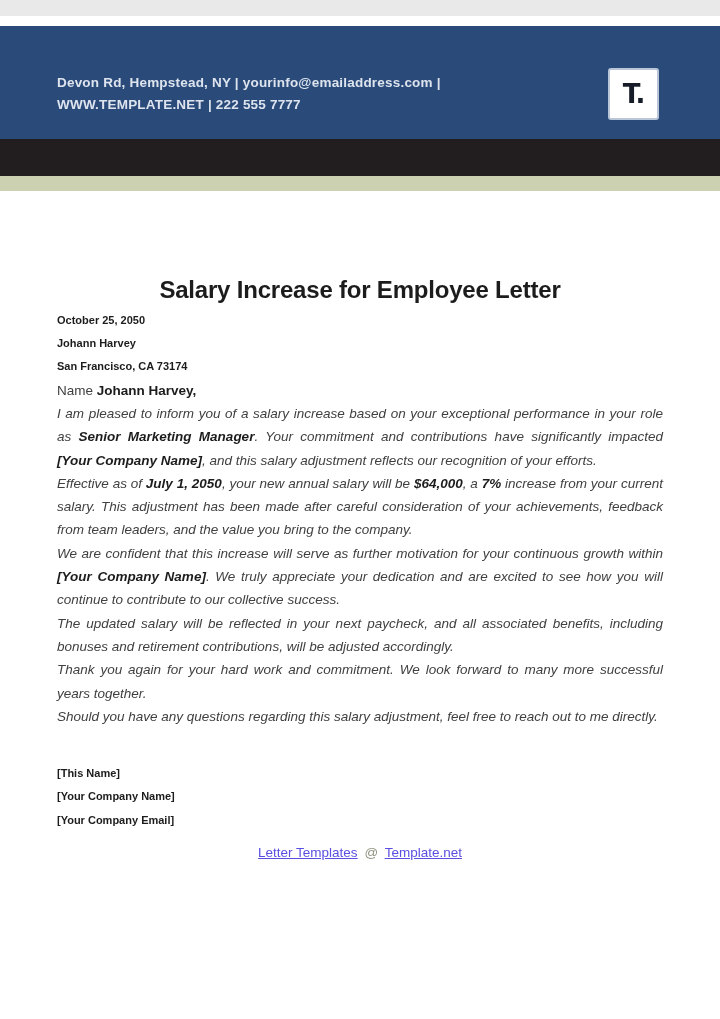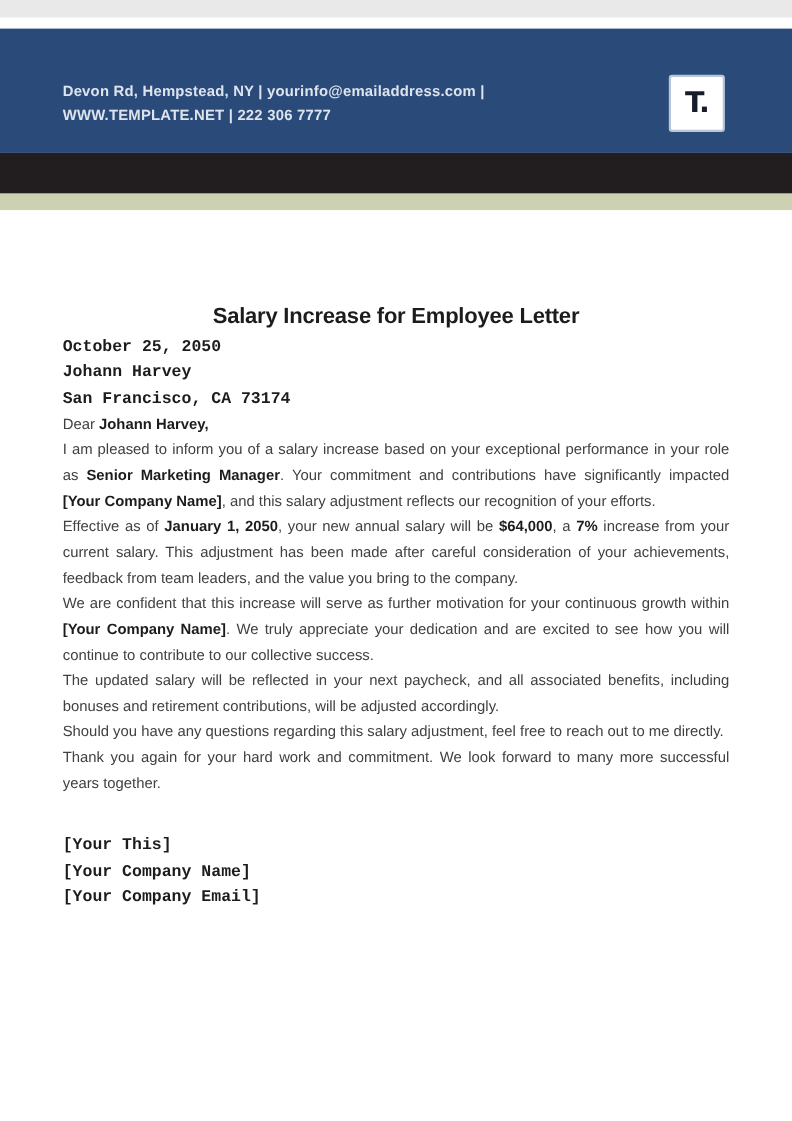--- a/index.html
+++ b/index.html
@@ -23,72 +23,77 @@
     flex:0 0 auto;
   }
   .logo-box span{
     font-family:"DejaVu Sans",sans-serif;font-weight:900;font-size:26px;
     color:#161d29;letter-spacing:-1px;line-height:1;
   }
   .stripe-black{height:37px;background:var(--stripe-black);}
   .stripe-sage{height:15px;background:var(--stripe-sage);}
   .letter{padding:0 57px;}
   .title{
-    margin:85px 0 4px 0;text-align:center;font-size:20px;font-weight:700;
+    margin:85px 0 4px 0;text-align:center;font-size:24px;font-weight:700;
     color:var(--ink);letter-spacing:-.2px;line-height:1.2;
   }
   .meta-line,.sig-line{
-    font-size:15px;line-height:23.3px;font-weight:700;color:var(--ink);font-family:Liberation Mono, monospace;
+    font-size:11px;line-height:23.3px;font-weight:700;color:var(--ink);
   }
   .line,.para{
     margin:0;font-size:13.5px;line-height:23.3px;color:var(--body-ink);
   }
-  .para{text-align:justify;}
+  .para{text-align:justify;font-style:italic;}
   .line b,.para b,.meta-line,.sig-line{color:var(--ink);}
   #signature{margin-top:34px;}
   .footer{margin-top:11px;text-align:center;font-size:13.5px;line-height:20px;}
   .flink{color:var(--link);text-decoration:underline;cursor:pointer;}
   .fsep{color:#8f9380;margin:0 3px;}
 </style>
 </head>
 <body>
 
 <div class="page" style="--band-blue: #2a4a7a; --stripe-black: #221e1f; --stripe-sage: #ccd1b2; --ink: #1c1c1c; --body-ink: #404040; --link: #5a4fe0;">
   <div class="top-strip"></div>
 
   <header class="header-band">
     <div class="contact">
       <div>Devon Rd, Hempstead, NY | yourinfo@emailaddress.com |</div>
-      <div>WWW.TEMPLATE.NET | 222 306 7777</div>
+      <div>WWW.TEMPLATE.NET | 222 555 7777</div>
     </div>
     <div class="logo-box">
       <span>T.</span>
     </div>
   </header>
 
   <div class="stripe-black"></div>
   <div class="stripe-sage"></div>
 
   <main class="letter">
     <h1 class="title">Salary Increase for Employee Letter</h1>
 
     <div id="meta">
         <div class="meta-line">October 25, 2050</div>
         <div class="meta-line">Johann Harvey</div>
         <div class="meta-line">San Francisco, CA 73174</div>
       </div>
     <div id="body">
-        <div class="line"><span>Dear </span><b>Johann Harvey,</b></div>
+        <div class="line"><span>Name </span><b>Johann Harvey,</b></div>
         <p class="para"><span>I am pleased to inform you of a salary increase based on your exceptional performance in your role as </span><b>Senior Marketing Manager</b><span>. Your commitment and contributions have significantly impacted </span><b>[Your Company Name]</b><span>, and this salary adjustment reflects our recognition of your efforts.</span></p>
-        <p class="para"><span>Effective as of </span><b>January 1, 2050</b><span>, your new annual salary will be </span><b>$64,000</b><span>, a </span><b>7%</b><span> increase from your current salary. This adjustment has been made after careful consideration of your achievements, feedback from team leaders, and the value you bring to the company.</span></p>
+        <p class="para"><span>Effective as of </span><b>July 1, 2050</b><span>, your new annual salary will be </span><b>$64,000</b><span>, a </span><b>7%</b><span> increase from your current salary. This adjustment has been made after careful consideration of your achievements, feedback from team leaders, and the value you bring to the company.</span></p>
         <p class="para"><span>We are confident that this increase will serve as further motivation for your continuous growth within </span><b>[Your Company Name]</b><span>. We truly appreciate your dedication and are excited to see how you will continue to contribute to our collective success.</span></p>
         <p class="para"><span>The updated salary will be reflected in your next paycheck, and all associated benefits, including bonuses and retirement contributions, will be adjusted accordingly.</span></p>
+        <p class="para"><span>Thank you again for your hard work and commitment. We look forward to many more successful years together.</span></p>
         <p class="para"><span>Should you have any questions regarding this salary adjustment, feel free to reach out to me directly.</span></p>
-        <p class="para"><span>Thank you again for your hard work and commitment. We look forward to many more successful years together.</span></p>
       </div>
     <div id="signature">
-        <div class="sig-line">[Your This]</div>
+        <div class="sig-line">[This Name]</div>
         <div class="sig-line">[Your Company Name]</div>
         <div class="sig-line">[Your Company Email]</div>
       </div>
 
+    <div class="footer">
+      <a class="flink">Letter Templates</a>
+      <span class="fsep">@</span>
+      <a class="flink">Template.net</a>
+    </div>
   </main>
 </div>
 
 </body></html>

